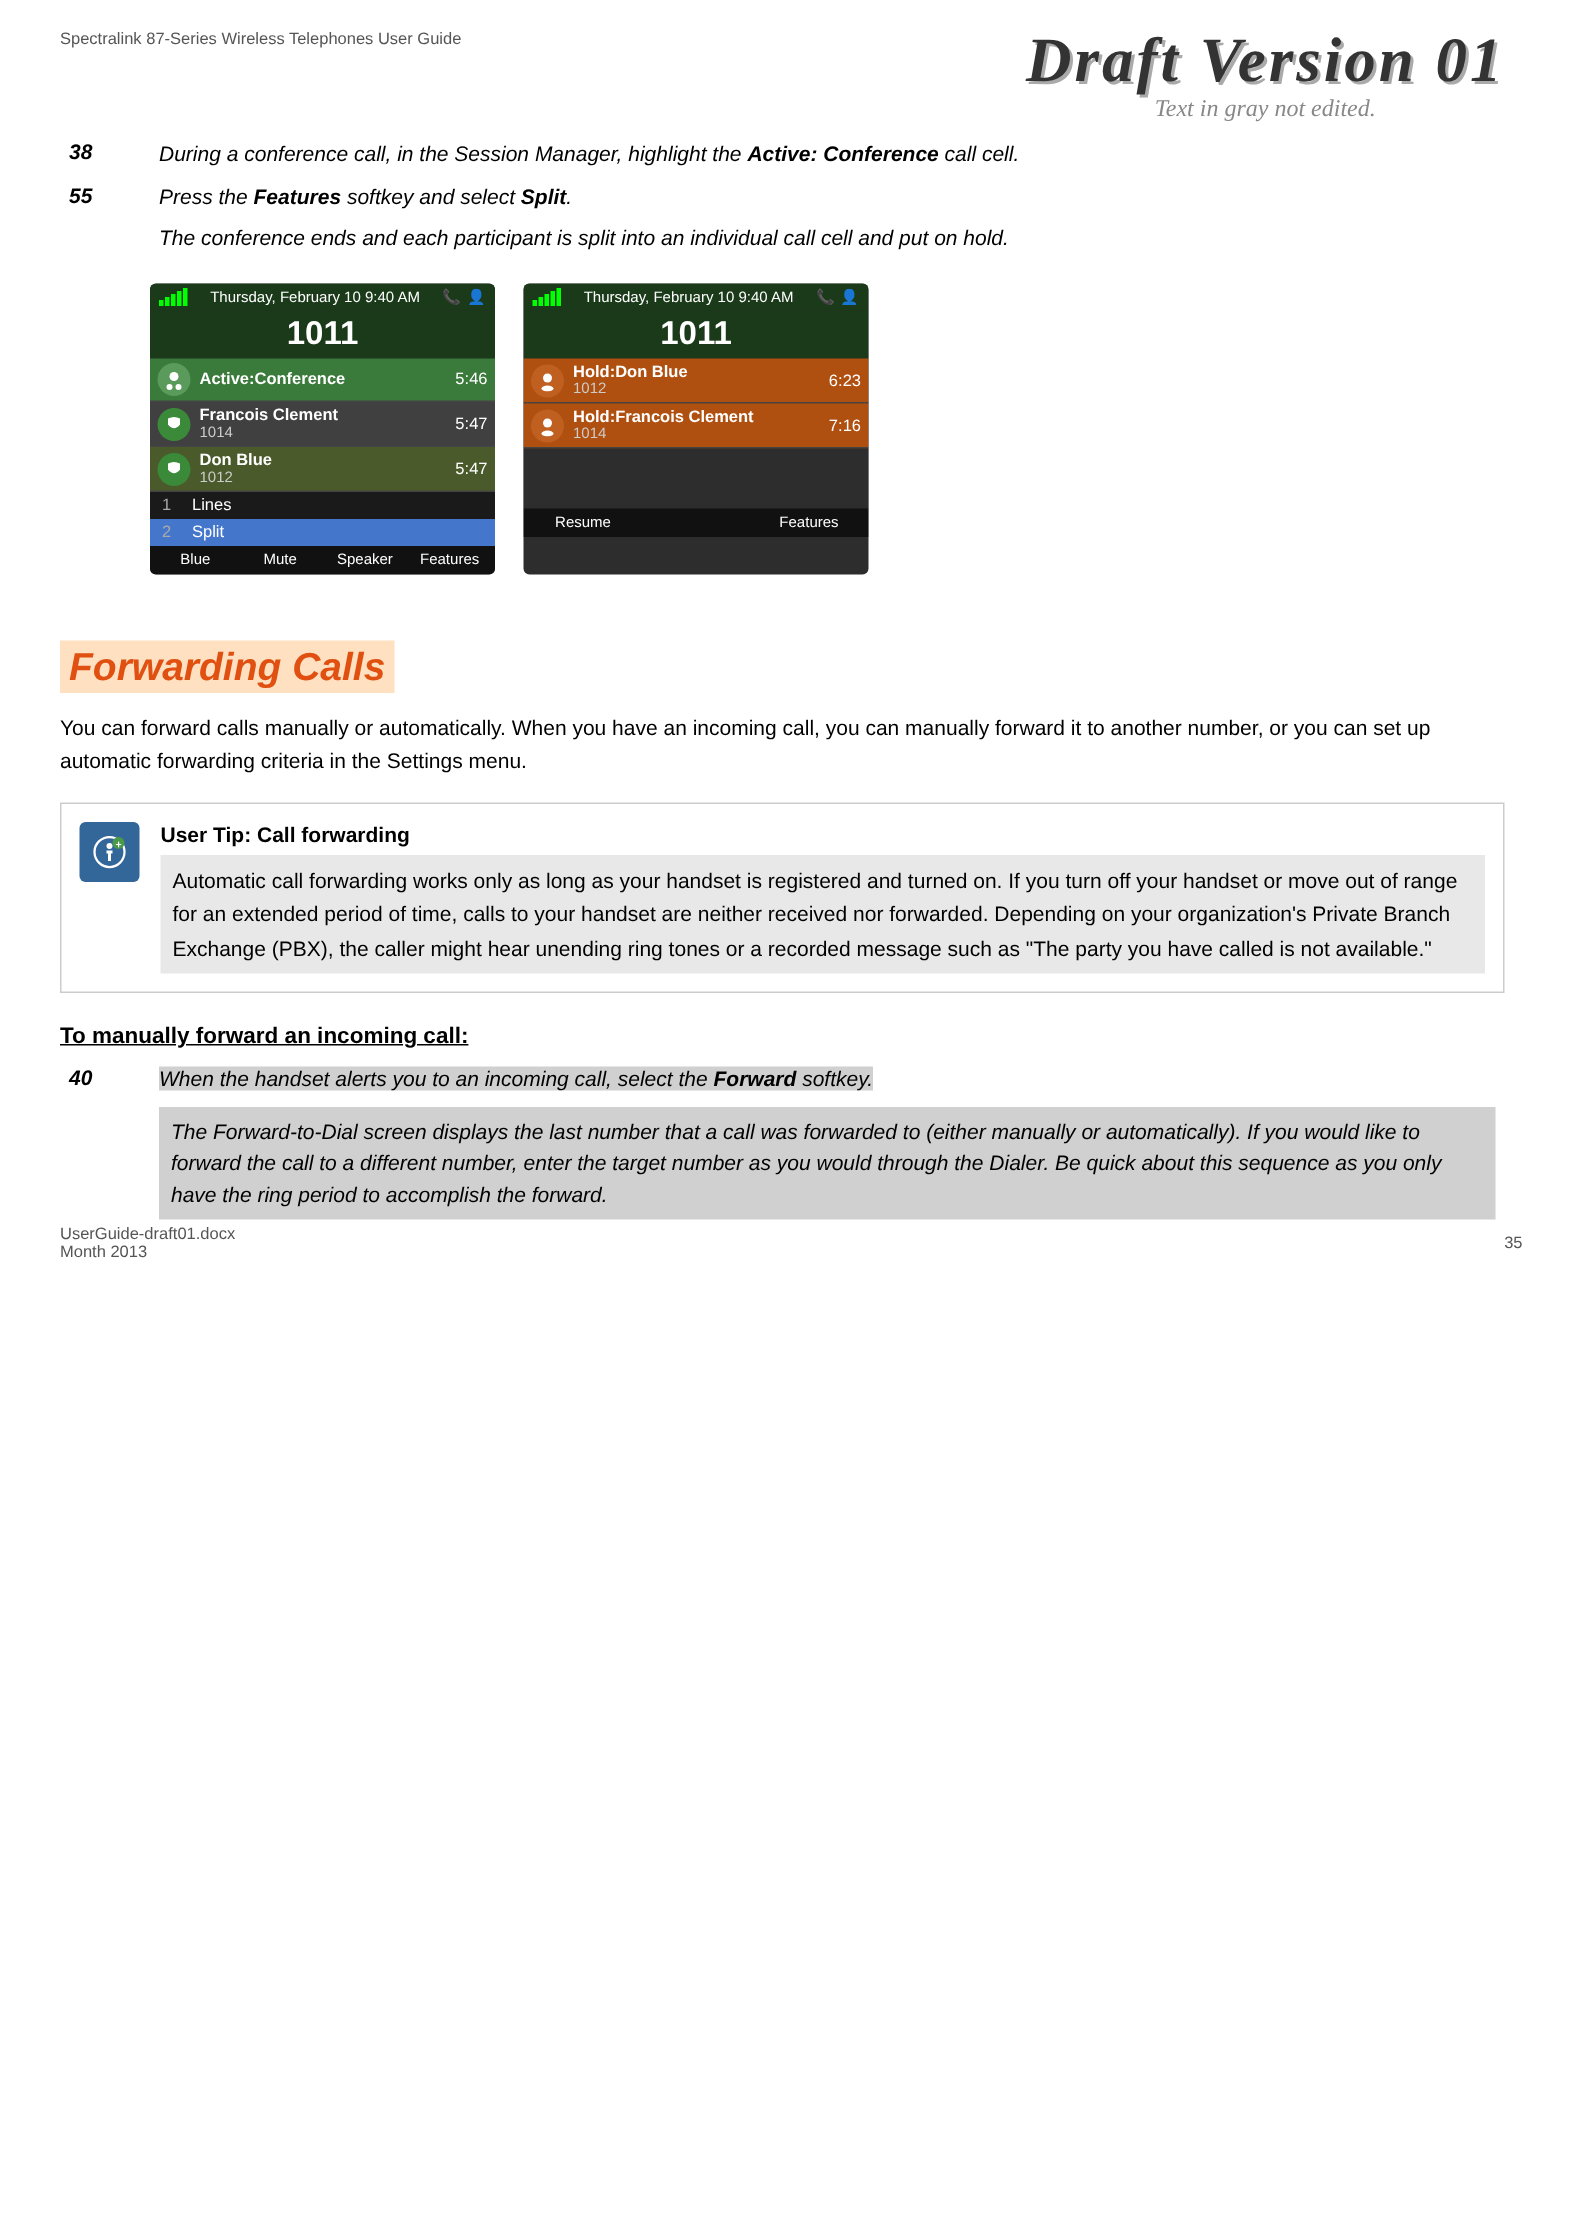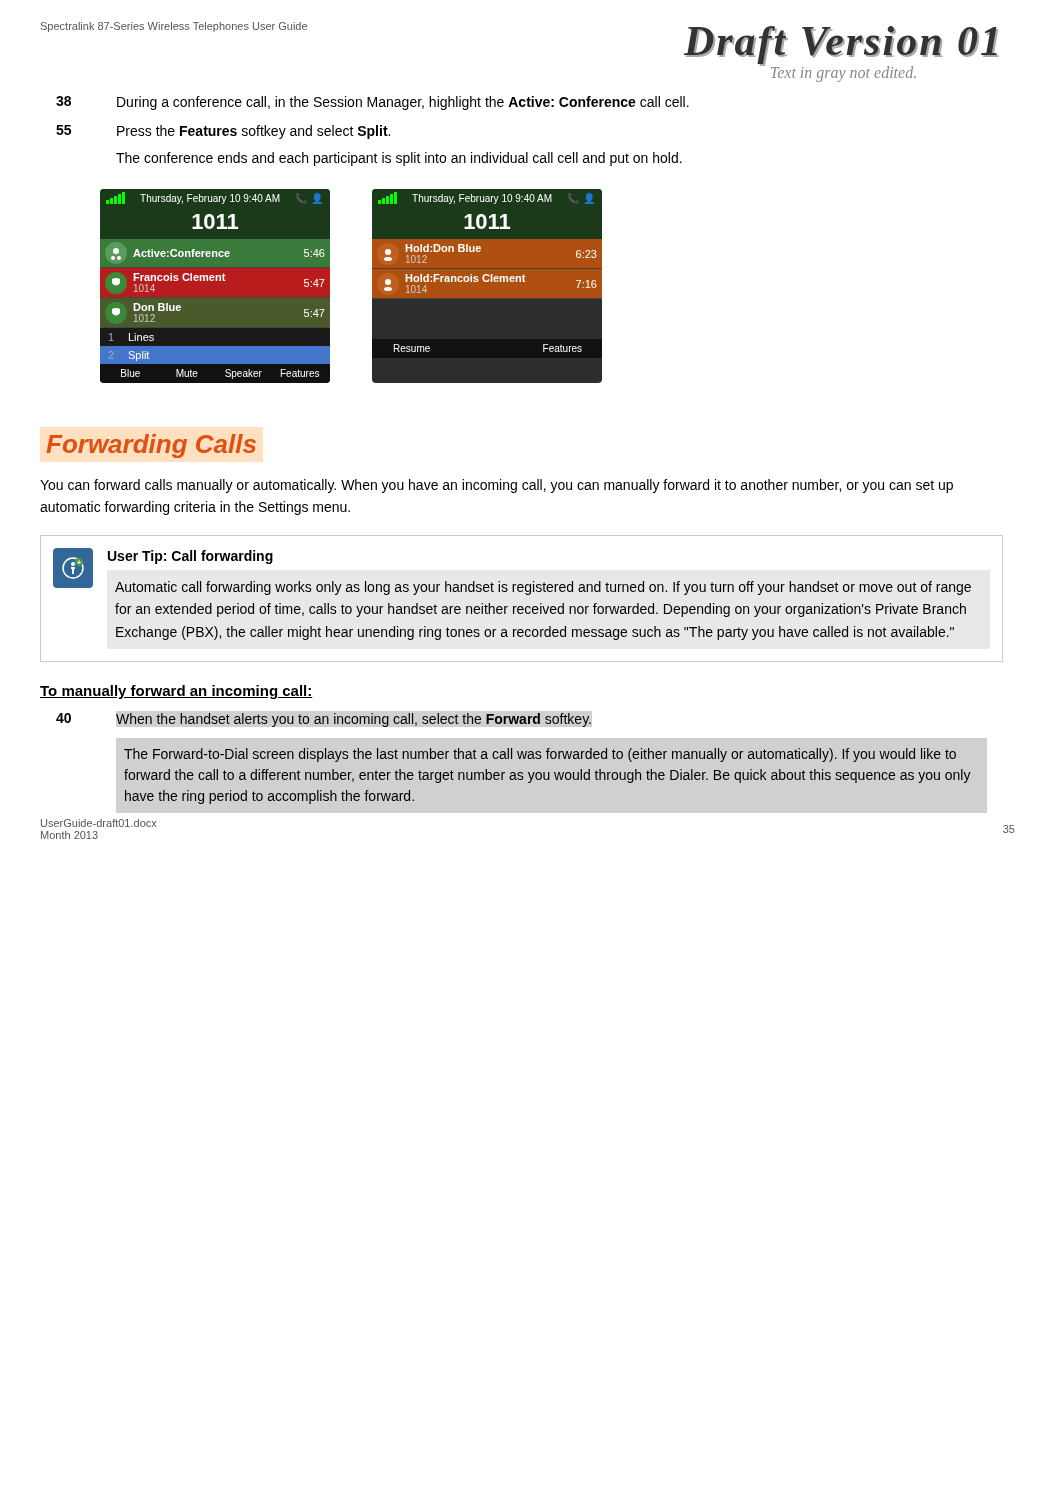--- a/index.html
+++ b/index.html
@@ -54,22 +54,23 @@
     .section-heading {
       font-weight: bold;
       font-size: 15px;
       text-decoration: underline;
       margin: 18px 0 10px 0;
     }
 
     
     .step-row {
       display: flex;
-      margin: 8px 16px;
+      margin: 8px 6px;
       align-items: flex-start;
+      font-style: italic;
     }
     .step-num {
       min-width: 60px;
       font-weight: bold;
       font-size: 14px;
       padding-top: 1px;
     }
     .step-content {
       flex: 1;
       font-size: 14px;
@@ -77,21 +78,21 @@
     }
     .step-content .note {
       margin-top: 6px;
       font-size: 14px;
       line-height: 1.5;
     }
 
     
     .screenshots-row {
       display: flex;
-      gap: 42px;
+      gap: 19px;
       margin: 20px 0 20px 60px;
     }
 
     .phone-screen {
       width: 230px;
       background: #2d2d2d;
       border-radius: 4px;
       overflow: hidden;
       font-size: 11px;
     }
@@ -343,21 +344,21 @@
               <ellipse cx="4" cy="12" rx="2" ry="2" fill="#fff"></ellipse>
               <ellipse cx="10" cy="12" rx="2" ry="2" fill="#fff"></ellipse>
             </svg>
         </div>
         <div class="call-info">
           <div class="call-name">Active:Conference</div>
         </div>
         <div class="call-time">5:46</div>
       </div>
 
-      <div class="call-row" style="background:#b91c1c;">
+      <div class="call-row" style="background:#404040;">
         <div class="call-icon" style="background:#3a8a3a;">
           <svg width="14" height="14" viewBox="0 0 14 14" fill="none">
               <path d="M3 3 Q7 1 11 3 L11 7 Q7 12 3 7 Z" fill="#fff"></path>
             </svg>
         </div>
         <div class="call-info">
           <div class="call-name">Francois Clement</div>
           <div class="call-num">1014</div>
         </div>
         <div class="call-time">5:47</div>

